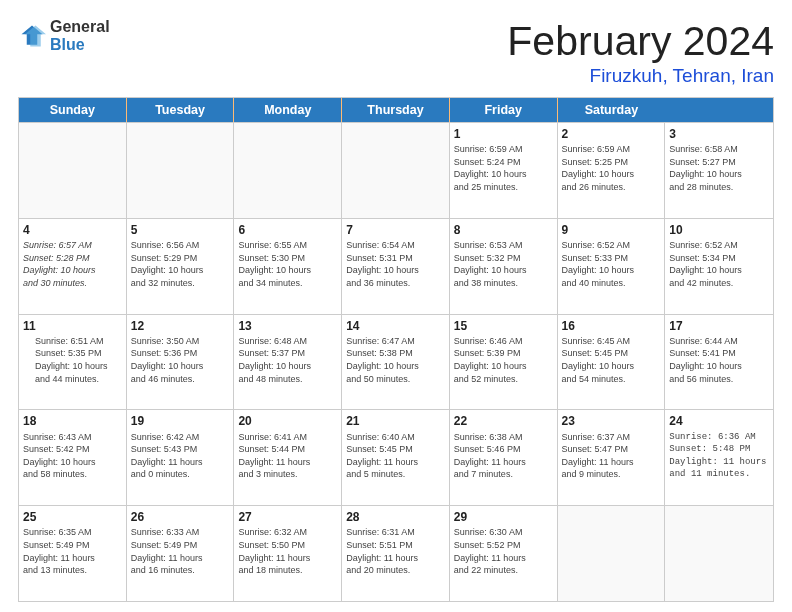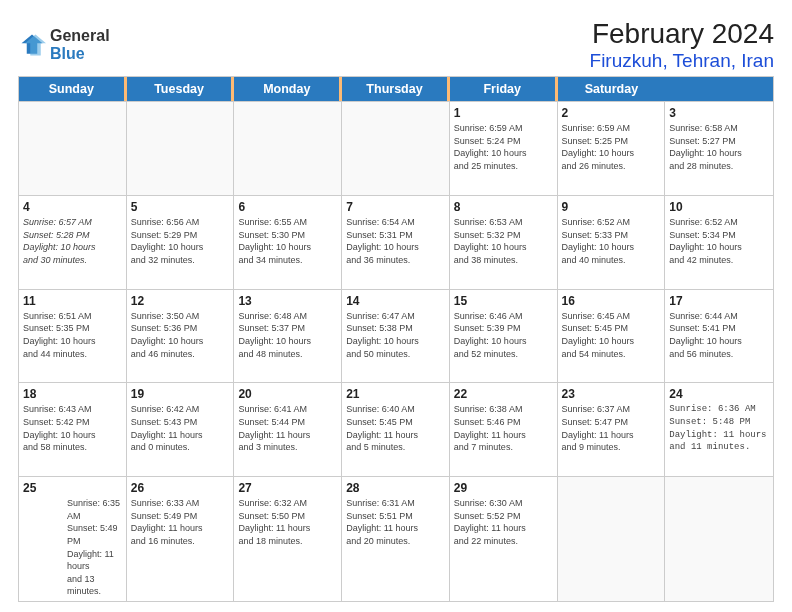--- a/index.html
+++ b/index.html
@@ -13,22 +13,22 @@
     .page {
       width: 792px;
       height: 612px;
       padding: 18px 18px 10px 18px;
       display: flex;
       flex-direction: column;
     }
     .header {
       display: flex;
       justify-content: space-between;
-      align-items: center;
-      margin-bottom: 4px;
+      align-items: flex-start;
+      margin-bottom: 10px;
     }
     .logo {
       display: flex;
       align-items: center;
       gap: 4px;
     }
     .logo-text {
       display: flex;
       flex-direction: column;
       line-height: 1.1;
@@ -44,21 +44,21 @@
       color: #2a7abf;
     }
     .logo-icon {
       width: 28px;
       height: 28px;
     }
     .title-block {
       text-align: right;
     }
     .calendar-title {
-      font-size: 28px;
+      font-size: 41px;
       font-weight: normal;
       color: #222;
     }
     .calendar-subtitle {
       font-size: 19px;
       color: #1d4ed8;
     }
     .calendar {
       flex: 1;
       display: flex;
@@ -69,21 +69,21 @@
       display: grid;
       grid-template-columns: repeat(7, 1fr);
       background: #2a7abf;
     }
     .cal-header-cell {
       color: #fff;
       font-size: 12.5px;
       font-weight: bold;
       padding: 5px 4px;
       text-align: center;
-      border-right: 3px solid #fdba74;
+      border-right: 1px solid #fdba74;
     }
     .cal-header-cell:last-child { border-right: none; }
     .cal-body {
       flex: 1;
       display: flex;
       flex-direction: column;
     }
     .cal-week {
       display: grid;
       grid-template-columns: repeat(7, 1fr);
@@ -219,21 +219,21 @@
             <span class="day-number">10</span>
             <div class="cell-info" style="white-space: pre-line;">Sunrise: 6:52 AM
 Sunset: 5:34 PM
 Daylight: 10 hours
 and 42 minutes.</div>
           </div>
         </div>
         <div class="cal-week">
           <div class="cal-cell">
             <span class="day-number">11</span>
-            <div class="cell-info" style="white-space: pre-line;">Sunrise: 6:51 AM
+            <div class="cell-info" style="white-space: pre-line; margin-left: 12px;">Sunrise: 6:51 AM
 Sunset: 5:35 PM
 Daylight: 10 hours
 and 44 minutes.</div>
           </div>
           <div class="cal-cell">
             <span class="day-number">12</span>
             <div class="cell-info" style="white-space: pre-line;">Sunrise: 3:50 AM
 Sunset: 5:36 PM
 Daylight: 10 hours
 and 46 minutes.</div>
@@ -321,21 +321,21 @@
             <span class="day-number">24</span>
             <div class="cell-info" style="white-space: pre-line; font-family: Liberation Mono, monospace;">Sunrise: 6:36 AM
 Sunset: 5:48 PM
 Daylight: 11 hours
 and 11 minutes.</div>
           </div>
         </div>
         <div class="cal-week">
           <div class="cal-cell">
             <span class="day-number">25</span>
-            <div class="cell-info" style="white-space: pre-line; margin-left: 44px;">Sunrise: 6:35 AM
+            <div class="cell-info" style="white-space: pre-line;">Sunrise: 6:35 AM
 Sunset: 5:49 PM
 Daylight: 11 hours
 and 13 minutes.</div>
           </div>
           <div class="cal-cell">
             <span class="day-number">26</span>
             <div class="cell-info" style="white-space: pre-line;">Sunrise: 6:33 AM
 Sunset: 5:49 PM
 Daylight: 11 hours
 and 16 minutes.</div>

